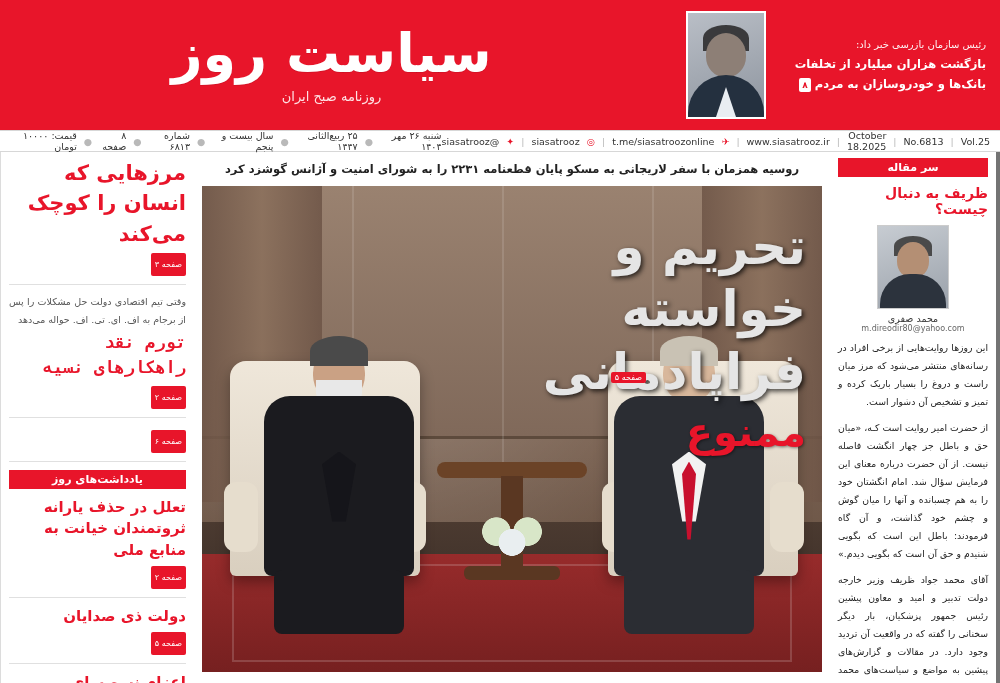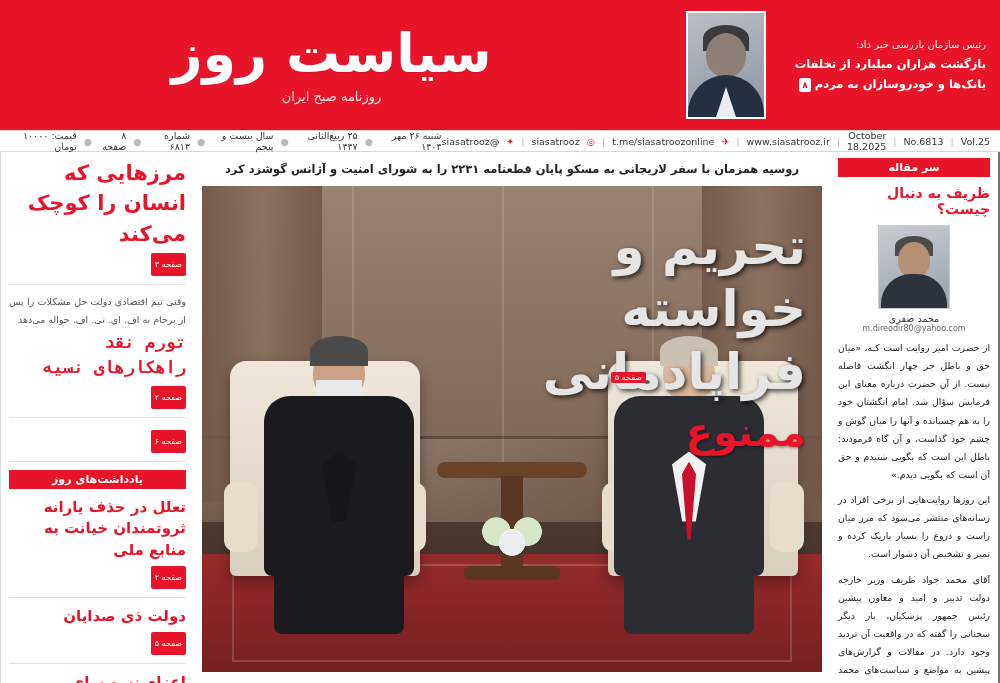--- a/index.html
+++ b/index.html
@@ -27,21 +27,21 @@
   
   .infobar{width:1000px;height:22px;border-bottom:1px solid #d7d7d7;border-top:1px solid #d7d7d7;display:flex;align-items:center;justify-content:space-between;box-sizing:border-box;padding:0 10px;font-size:9.5px;color:#333;}
   .infobar .grp{display:flex;align-items:center;gap:7px;}
   .infobar .sep{color:#b9b9b9;}
   .infobar .red{color:#e8152a;}
 
   
   .content{display:flex;width:1000px;height:531px;box-sizing:border-box;}
   .col-right{width:196px;box-sizing:border-box;padding:6px 10px 0 8px;border-left:1px solid #dcdcdc;}
   .col-center{width:632px;box-sizing:border-box;padding:6px 6px 0 6px;}
-  .col-left{width:172px;box-sizing:border-box;padding:6px 8px 0 10px;border-right:2px solid #737373;}
+  .col-left{width:172px;box-sizing:border-box;padding:6px 8px 0 10px;border-right:4px solid #737373;}
 
   
   .hl{color:#e8152a;font-weight:bold;line-height:1.45;text-align:right;}
   .hl.xl{font-size:21px;}
   .hl.lg{font-size:17px;font-family:Liberation Mono, monospace;}
   .hl.md{font-size:15px;}
   .pg{display:inline-block;background:#e8152a;color:#fff;font-size:8px;border-radius:2px;padding:7px 4px;margin-top:4px;}
   .kicker{font-size:9.5px;color:#555;line-height:1.85;text-align:justify;direction:rtl;margin:6px 0 4px;}
   .blk{border-bottom:1px solid #e0e0e0;padding-bottom:8px;margin-bottom:8px;}
   .sec-head{background:#e8152a;color:#fff;font-size:11px;font-weight:bold;text-align:center;padding:3px 0;margin:4px 0 8px;}
@@ -166,22 +166,22 @@
       <div class="art-title">ظریف به دنبال چیست؟</div>
       <div class="author-photo">
         <div class="bg"></div>
           <div class="hair"></div>
           <div class="head"></div>
           <div class="body"></div>
       </div>
       <div class="author-name">محمد صفری</div>
       <div class="author-mail">m.direodir80@yahoo.com</div>
       <div class="body-text">
+        <p>این روزها روایت‌هایی از برخی افراد در رسانه‌های منتشر می‌شود که مرز میان راست و دروغ را بسیار باریک کرده و تمیز و تشخیص آن دشوار است.</p>
         <p>از حضرت امیر روایت است کـه، «میان حق و باطل جز چهار انگشت فاصله نیست. از آن حضرت درباره معنای این فرمایش سؤال شد. امام انگشتان خود را به هم چسبانده و آنها را میان گوش و چشم خود گذاشت، و آن گاه فرمودند: باطل این است که بگویی شنیدم و حق آن است که بگویی دیدم.»</p>
-        <p>این روزها روایت‌هایی از برخی افراد در رسانه‌های منتشر می‌شود که مرز میان راست و دروغ را بسیار باریک کرده و تمیز و تشخیص آن دشوار است.</p>
         <p>آقای محمد جواد ظریف وزیر خارجه دولت تدبیر و امید و معاون پیشین رئیس جمهور پزشکیان، بار دیگر سخنانی را گفته که در واقعیت آن تردید وجود دارد. در مقالات و گزارش‌های پیشین به مواضع و سیاست‌های محمد جواد ظریف درباره مذاکرات هسته‌ای برجام و دیگر رفتارهای او اشاره داشتیم و برخی تحلیل‌گران و روزنامه‌نگاران نیز به مواضع او اشکال وارد کرده‌اند.</p>
 
       </div>
     </div>
 
     <div class="col-center">
       <div class="lead-sub">روسیه همزمان با سفر لاریجانی به مسکو پایان قطعنامه ۲۲۳۱ را به شورای امنیت و آژانس گوشزد کرد</div>
       <div class="photo-wrap">
         <div class="photo-grad"></div>
         <div class="wallpanel"></div>

